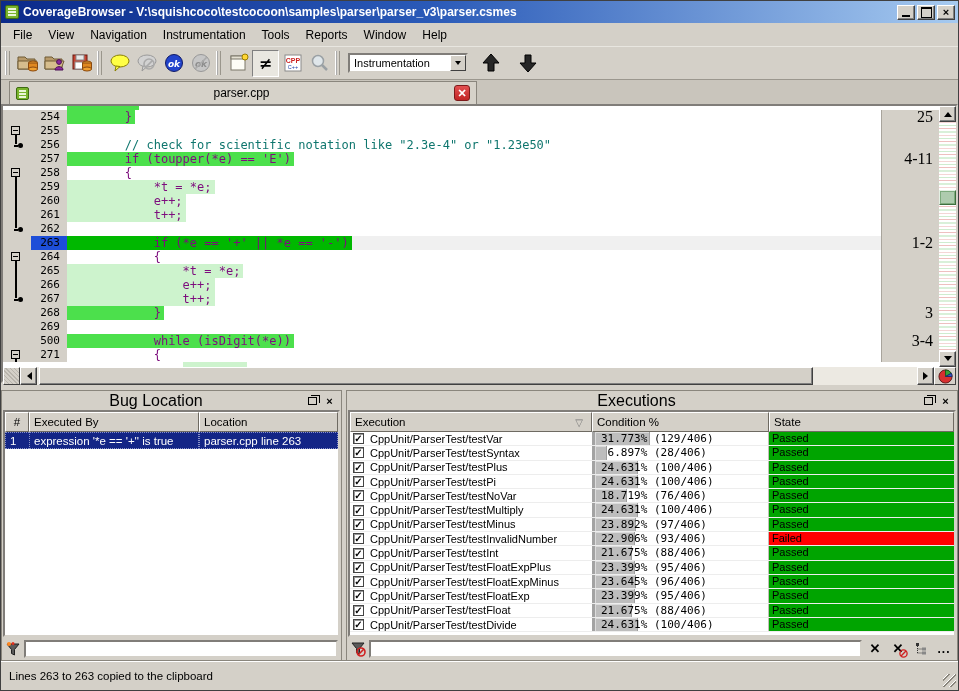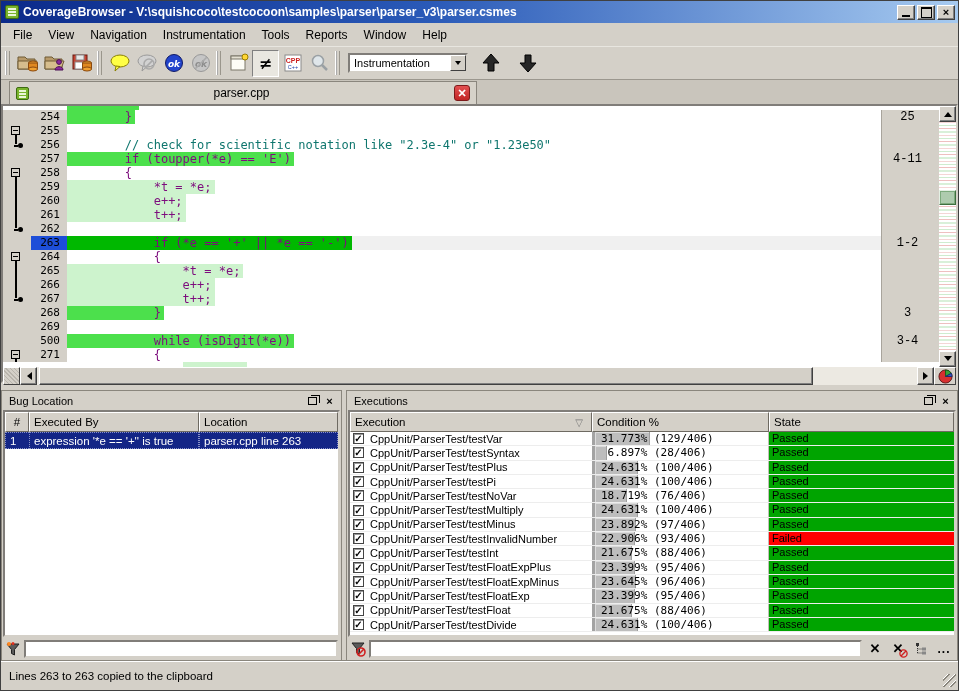--- a/index.html
+++ b/index.html
@@ -52,21 +52,21 @@
   .fold { width:28px; flex:0 0 auto; background:#d4d0c8; position:relative; }
   .lnum { width:36px; flex:0 0 auto; background:#d4d0c8; text-align:right; padding-right:7px; font-size:11px; color:#000; }
   .codecell { flex:1; background:#fff; white-space:pre; overflow:hidden; color:#7d0d7d; }
   .codecell span { padding-right:3px; }
   .code-row.current .codecell { background:#f0f0f0; }
   .code-row.current .lnum { background:#1d4ed8; }
   .hl-bright { background:#4ce04c; }
   .hl-pale { background:#cdf3cd; }
   .hl-dark { background:#00b800; }
   .hl-comment { color:#0f766e; }
-  .execnum { width:58px; flex:0 0 auto; background:#d4d0c8; border-left:1px solid #a8a49c; text-align:center; padding-right:6px; font-size:12px; font-family:Liberation Mono, monospace; }
+  .execnum { width:58px; flex:0 0 auto; background:#d4d0c8; border-left:1px solid #a8a49c; text-align:right; padding-right:6px; font-size:16px; font-family:Liberation Serif, serif; }
   .partial { overflow:hidden; display:flex; }
   .pbar { height:100%; }
 
   .fold-box { position:absolute; left:8px; top:2px; width:9px; height:9px; border:1px solid #000; background:#d4d0c8; z-index:2; }
   .fold-box::after { content:""; position:absolute; left:1px; top:3px; width:5px; height:1px; background:#000; }
   .stem-bottom { position:absolute; left:12px; top:11px; bottom:0; width:2px; background:#000; }
   .line-full { position:absolute; left:12px; top:0; bottom:0; width:2px; background:#000; }
   .line-top { position:absolute; left:12px; top:0; height:6px; width:2px; background:#000; }
   .fold-dot { position:absolute; left:15px; top:5px; width:5px; height:5px; background:#000; border-radius:50%; }
   .fold-dot::before { content:""; position:absolute; left:-4px; top:2px; width:4px; height:2px; background:#000; }
@@ -92,21 +92,21 @@
 
   .splitter-h { height:7px; flex:0 0 auto; }
 
   
   .panels { flex:1; display:flex; min-height:0; }
   .panel { background:#d4d0c8; border:1px solid #8a867d; display:flex; flex-direction:column; min-width:0; }
   .panel-left { width:341px; flex:0 0 auto; }
   .panel-split { width:4px; flex:0 0 auto; }
   .panel-right { flex:1; }
   .ptitle { height:19px; display:flex; align-items:center; padding:0 4px 0 7px; flex:0 0 auto; }
-  .ptitle-text { flex:1; font-size:11px; }
+  .ptitle-text { flex:1; font-size:16px;text-align:center; }
   .pbtn { width:15px; height:14px; display:flex; align-items:center; justify-content:center; margin-left:2px; font-size:11px; font-weight:bold; }
   .float-ic { width:9px; height:8px; border:1px solid #000; position:relative; background:#d4d0c8; }
   .float-ic::before { content:""; position:absolute; left:2px; top:-3px; width:8px; height:7px; border:1px solid #000; border-bottom:none; border-left:none; }
 
   .ptable { flex:1; background:#fff; border:2px inset #d4d0c8; margin:0 1px; display:flex; flex-direction:column; min-height:0; }
   .thead { display:flex; flex:0 0 auto; height:20px; }
   .th { background:#d4d0c8; border:1px solid; border-color:#fff #6e6a62 #6e6a62 #fff; padding:2px 4px; font-size:11.5px; display:flex; align-items:center; }
   .sort-ind { margin-left:auto; color:#777; font-size:10px; padding-right:4px; }
   .tbody { flex:1; overflow:hidden; background:#fff; }
 

